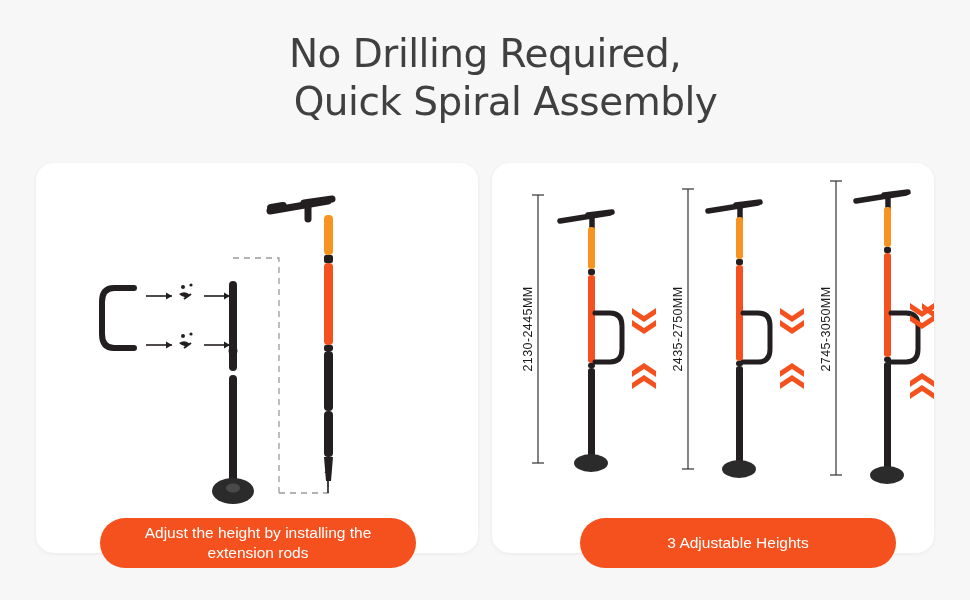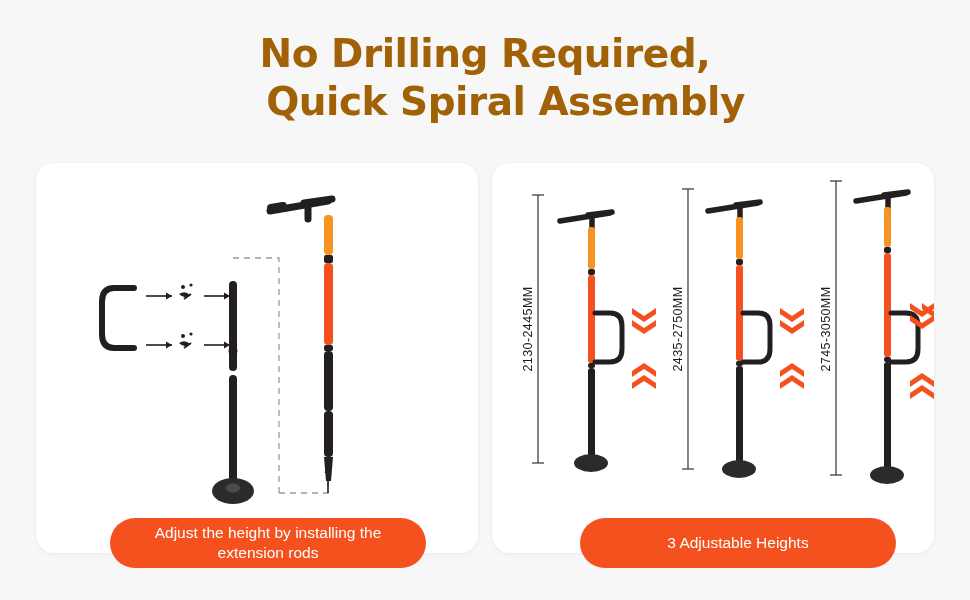--- a/index.html
+++ b/index.html
@@ -20,22 +20,22 @@
     background: #f7f7f7;
     box-sizing: border-box;
   }
   
   .heading {
     position: absolute;
     top: 30px;
     left: 0;
     width: 970px;
     text-align: center;
-    color: #a16207;
-    font-weight: bold;
+    color: #404040;
+    font-weight: normal;
     font-size: 39px;
     line-height: 48px;
     letter-spacing: -0.5px;
     font-family: "DejaVu Sans", sans-serif;
   }
   .heading .l1 { display: block; }
   .heading .l2 { display: block; margin-left: 41px; }
 
   
   .panel {
@@ -55,21 +55,21 @@
     border-radius: 26px;
     text-align: center;
     display: flex;
     align-items: center;
     justify-content: center;
     font-size: 15.5px;
     line-height: 20px;
     padding: 0 14px;
     box-sizing: border-box;
   }
-  #caption-left  { left: 110px; top: 518px; width: 316px; height: 50px; }
+  #caption-left  { left: 100px; top: 518px; width: 316px; height: 50px; }
   #caption-right { left: 580px; top: 518px; width: 316px; height: 50px; }
 
   svg { display: block; }
   .panel-svg { position: absolute; left: 0; top: 0; }
 
   .dimlabel {
     font-family: "Liberation Sans", sans-serif;
     font-size: 12.5px;
     fill: #1a1a1a;
     letter-spacing: 0.4px;

